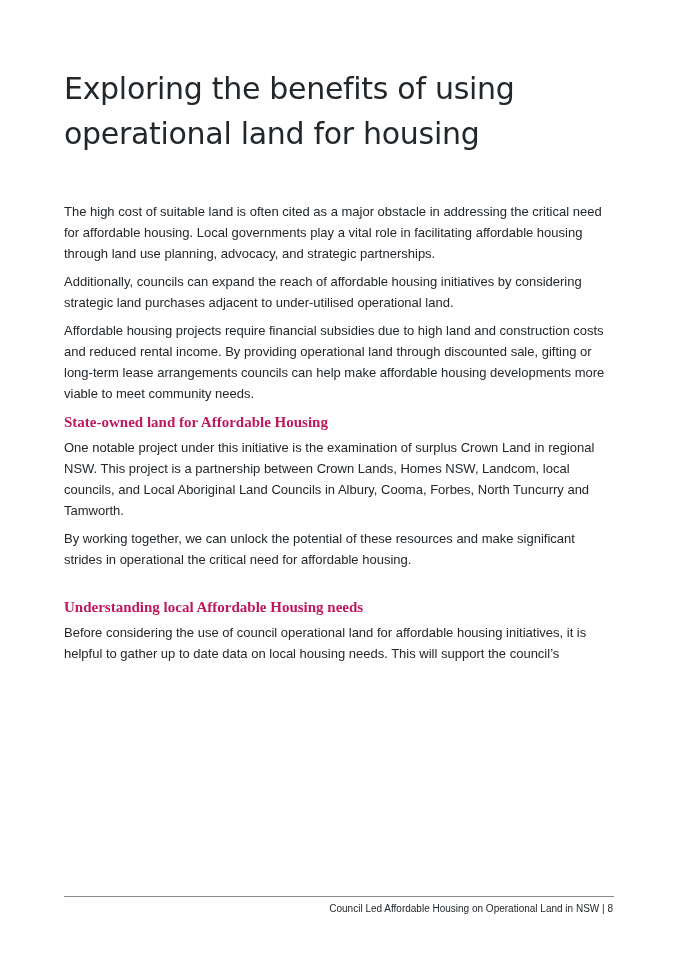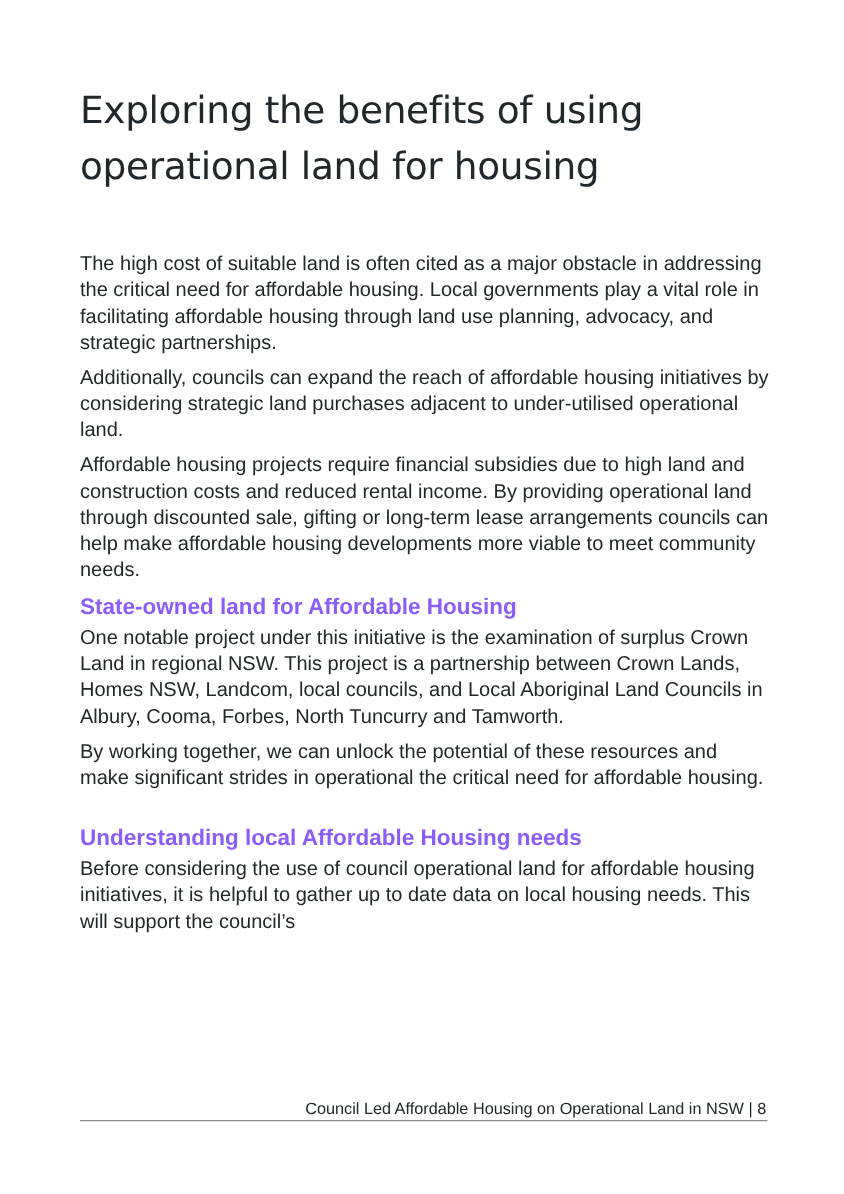--- a/index.html
+++ b/index.html
@@ -8,33 +8,34 @@
       font-family: "Liberation Sans", sans-serif; color: #22272b;
     }
     h1 {
       position: absolute; left: 64px; top: 66px; margin: 0;
       font-family: "DejaVu Sans", sans-serif; font-weight: normal;
       font-size: 30px; line-height: 45px; color: #22272b; letter-spacing: -0.3px;
       width: 560px;
     }
     .content { position: absolute; left: 64px; top: 201px; width: 552px; }
     p {
-      margin: 0 0 7px 0; font-size: 16px; line-height: 21px; color: #22272b;
+      margin: 0 0 7px 0; font-size: 13px; line-height: 21px; color: #22272b;
     }
     h2 {
-      margin: 2px 0 4px 0; font-size: 18px; line-height: 22px; font-weight: bold;
-      color: #8b5cf6;
+      margin: 2px 0 4px 0; font-size: 15px; line-height: 22px; font-weight: bold;
+      color: #be185d;
+      font-family: Liberation Serif, serif;
     }
     h2.second { margin-top: 26px; }
     .footer-rule {
       position: absolute; left: 64px; top: 896px; width: 550px; height: 1px;
       background: #8a8a8a;
     }
     .footer-text {
-      position: absolute; right: 62px; top: 879px; font-size: 13px;
+      position: absolute; right: 62px; top: 903px; font-size: 10px;
       color: #22272b;
     }
   </style>
 </head>
 <body>
 
 <h1>Exploring the benefits of using operational land for housing</h1>
 
 <div class="content">
   <p>The high cost of suitable land is often cited as a major obstacle in addressing the critical need for affordable housing. Local governments play a vital role in facilitating affordable housing through land use planning, advocacy, and strategic partnerships.</p>

